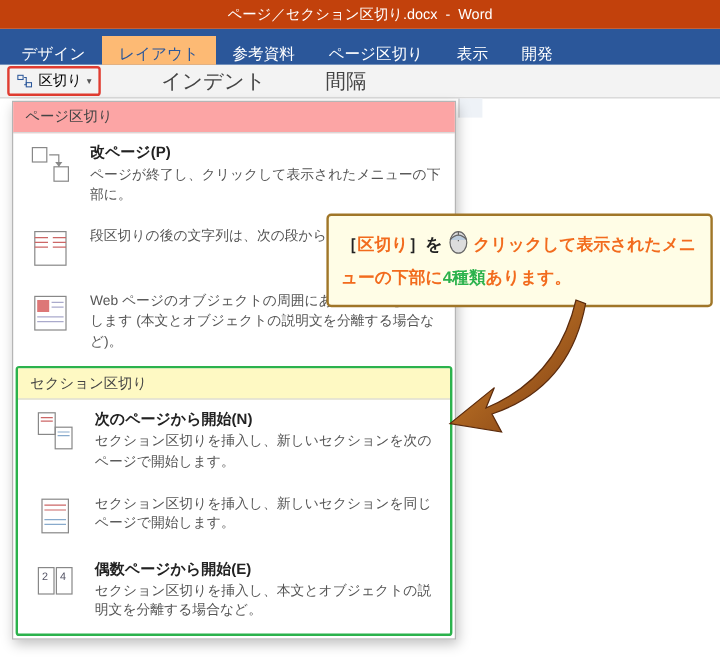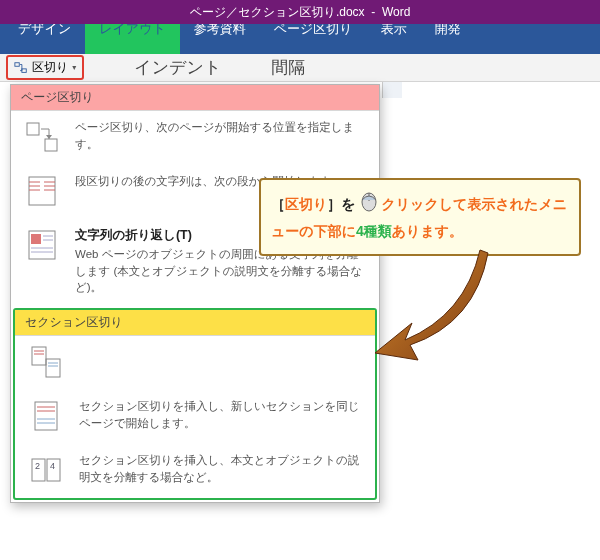--- a/index.html
+++ b/index.html
@@ -1,42 +1,42 @@
 <!DOCTYPE html>
 <html><head>
 <meta charset="utf-8">
 <style>
   * { box-sizing: border-box; margin: 0; padding: 0; }
   body { font-family: "Yu Gothic UI", "Meiryo", sans-serif; font-size: 12px; background: #fff; width: 600px; height: 560px; position: relative; overflow: hidden; }
   
-  .titlebar { background: #701a75; color: #fff; height: 24px; display: flex; align-items: center; justify-content: center; font-size: 12px; position: relative; }
+  .titlebar { background: #c2410c; color: #fff; height: 24px; display: flex; align-items: center; justify-content: center; font-size: 12px; position: relative; }
   .title-text { white-space: nowrap; }
   
   .ribbon-tabs { background: #2b579a; display: flex; align-items: flex-end; height: 30px; padding-left: 4px; }
-  .ribbon-tab { padding: 6px 14px 16px; color: #fff; font-size: 13px; cursor: pointer; }
-  .ribbon-tab.active { background: #22c55e; color: #2b579a; }
+  .ribbon-tab { padding: 6px 14px 0; color: #fff; font-size: 13px; cursor: pointer; }
+  .ribbon-tab.active { background: #fdba74; color: #2b579a; }
   
   .toolbar-row { background: #f3f3f3; height: 28px; display: flex; align-items: center; border-bottom: 1px solid #d4d4d4; padding-left: 6px; gap: 50px; }
   .breaks-btn { display: inline-flex; align-items: center; gap: 4px; padding: 2px 6px; border: 2.5px solid #e03c31; border-radius: 3px; cursor: pointer; background:#f3f3f3; }
   .breaks-btn .icon { width: 14px; height: 14px; }
   .dropdown-arrow { font-size: 8px; color: #555; }
   .toolbar-label { color: #444; font-size: 17px; }
   
   .dropdown-panel { position: absolute; left: 10px; top: 84px; width: 370px; background: #fff; border: 1px solid #b5b5b5; box-shadow: 2px 4px 10px rgba(0,0,0,0.25); }
   .section-header { background: #fca5a5; padding: 4px 10px; font-size: 12px; color: #444; border-bottom: 1px solid #d8d8d8; }
   .menu-item { display: flex; padding: 8px 10px 10px 14px; gap: 16px; cursor: pointer; }
   .item-icon { width: 34px; height: 36px; flex-shrink: 0; display: flex; align-items: center; justify-content: center; }
   .item-body { flex: 1; }
   .item-title { font-weight: bold; font-size: 12.5px; color: #222; margin-bottom: 2px; }
   .item-desc { font-size: 11.5px; color: #555; line-height: 1.45; }
   
   .section-group { border: 2.5px solid #2bb24c; border-radius: 3px; margin: 2px; }
-  .section-group .section-header { background: #fde047; }
+  .section-group .section-header { background: #fef9c3; }
   
-  .callout { position: absolute; right: 19px; top: 178px; width: 322px; background: #fffde6; border: 2px solid #a07628; border-radius: 4px; padding: 10px 10px; font-size: 14px; line-height: 1.7; color: #222; font-weight: bold;}
+  .callout { position: absolute; right: 6px; top: 178px; width: 322px; background: #fffde6; border: 2px solid #a07628; border-radius: 4px; padding: 10px 10px; font-size: 14px; line-height: 1.7; color: #222; font-weight: bold;}
   .callout .orange { color: #f26b1d; font-weight: bold; }
   .callout .green { color: #2bb24c; font-weight: bold; }
   .callout .mouse { display:inline-block; vertical-align: middle; }
   
   .arrow-svg { position: absolute; left: 370px; top: 245px; width: 120px; height: 120px; pointer-events: none;}
   
   .ruler-stub { position:absolute; top:82px; left:382px; width:20px; height:16px; background:#eef2f7; border-left:1px solid #ccc;}
 </style>
 </head>
 <body>
@@ -80,21 +80,22 @@
   <div class="menu-item">
     <div class="item-icon">
       <svg width="34" height="32" viewBox="0 0 34 32">
           <rect x="2" y="2" width="12" height="12" fill="none" stroke="#888"></rect>
           <rect x="20" y="18" width="12" height="12" fill="none" stroke="#888"></rect>
           <path d="M16 8 L24 8 L24 18" fill="none" stroke="#888" marker-end=""></path>
           <polygon points="24,18 21,14 27,14" fill="#888"></polygon>
         </svg>
     </div>
     <div class="item-body">
-      <div class="item-desc">ページ区切り、次のページが開始する位置を指定します。</div>
+      <div class="item-title">改ページ(P)</div>
+      <div class="item-desc">ページが終了し、クリックして表示されたメニューの下部に。</div>
     </div>
   </div>
 
   <div class="menu-item">
     <div class="item-icon">
       <svg width="34" height="34" viewBox="0 0 34 34">
           <rect x="4" y="3" width="26" height="28" fill="none" stroke="#888"></rect>
           <line x1="4" y1="8" x2="15" y2="8" stroke="#c66"></line>
           <line x1="4" y1="12" x2="15" y2="12" stroke="#c66"></line>
           <line x1="4" y1="16" x2="15" y2="16" stroke="#c66"></line>
@@ -113,38 +114,41 @@
       <svg width="34" height="34" viewBox="0 0 34 34">
           <rect x="4" y="3" width="26" height="28" fill="none" stroke="#888"></rect>
           <rect x="6" y="6" width="10" height="10" fill="#d77"></rect>
           <line x1="18" y1="8" x2="28" y2="8" stroke="#aac"></line>
           <line x1="18" y1="12" x2="28" y2="12" stroke="#aac"></line>
           <line x1="6" y1="20" x2="28" y2="20" stroke="#aac"></line>
           <line x1="6" y1="24" x2="28" y2="24" stroke="#aac"></line>
         </svg>
     </div>
     <div class="item-body">
-      <div class="item-title">文字列の折り返し(T)</div>
       <div class="item-desc">Web ページのオブジェクトの周囲にある文字列を分離します (本文とオブジェクトの説明文を分離する場合など)。</div>
     </div>
   </div>
 
   <div class="section-group">
     <div class="section-header">セクション区切り</div>
 
     <div class="menu-item">
       <div class="item-icon">
         <svg width="34" height="34" viewBox="0 0 34 34">
             <rect x="3" y="2" width="14" height="18" fill="none" stroke="#888"></rect>
             <line x1="5" y1="6" x2="15" y2="6" stroke="#c66"></line>
             <line x1="5" y1="9" x2="15" y2="9" stroke="#c66"></line>
             <rect x="17" y="14" width="14" height="18" fill="none" stroke="#888"></rect>
             <line x1="19" y1="18" x2="29" y2="18" stroke="#8ac"></line>
             <line x1="19" y1="21" x2="29" y2="21" stroke="#8ac"></line>
           </svg>
+      </div>
+      <div class="item-body">
+        <div class="item-title">次のページから開始(N)</div>
+        <div class="item-desc">セクション区切りを挿入し、新しいセクションを次のページで開始します。</div>
       </div>
     </div>
 
     <div class="menu-item">
       <div class="item-icon">
         <svg width="34" height="34" viewBox="0 0 34 34">
             <rect x="6" y="3" width="22" height="28" fill="none" stroke="#888"></rect>
             <line x1="8" y1="8" x2="26" y2="8" stroke="#c66"></line>
             <line x1="8" y1="12" x2="26" y2="12" stroke="#c66"></line>
             <line x1="8" y1="20" x2="26" y2="20" stroke="#8ac"></line>
@@ -159,20 +163,21 @@
     <div class="menu-item">
       <div class="item-icon">
         <svg width="34" height="34" viewBox="0 0 34 34">
             <rect x="3" y="6" width="13" height="22" fill="none" stroke="#888"></rect>
             <text x="6" y="16" font-size="9" fill="#556">2</text>
             <rect x="18" y="6" width="13" height="22" fill="none" stroke="#888"></rect>
             <text x="21" y="16" font-size="9" fill="#556">4</text>
           </svg>
       </div>
       <div class="item-body">
+        <div class="item-title">偶数ページから開始(E)</div>
         <div class="item-desc">セクション区切りを挿入し、本文とオブジェクトの説明文を分離する場合など。</div>
       </div>
     </div>
 
   </div>
 </div>
 
 <div class="callout">
   <span>［</span><span class="orange">区切り</span><span>］を </span><span class="mouse"><svg width="18" height="22" viewBox="0 0 18 22">
         <ellipse cx="9" cy="12" rx="7" ry="9" fill="#ddd" stroke="#666"></ellipse>

